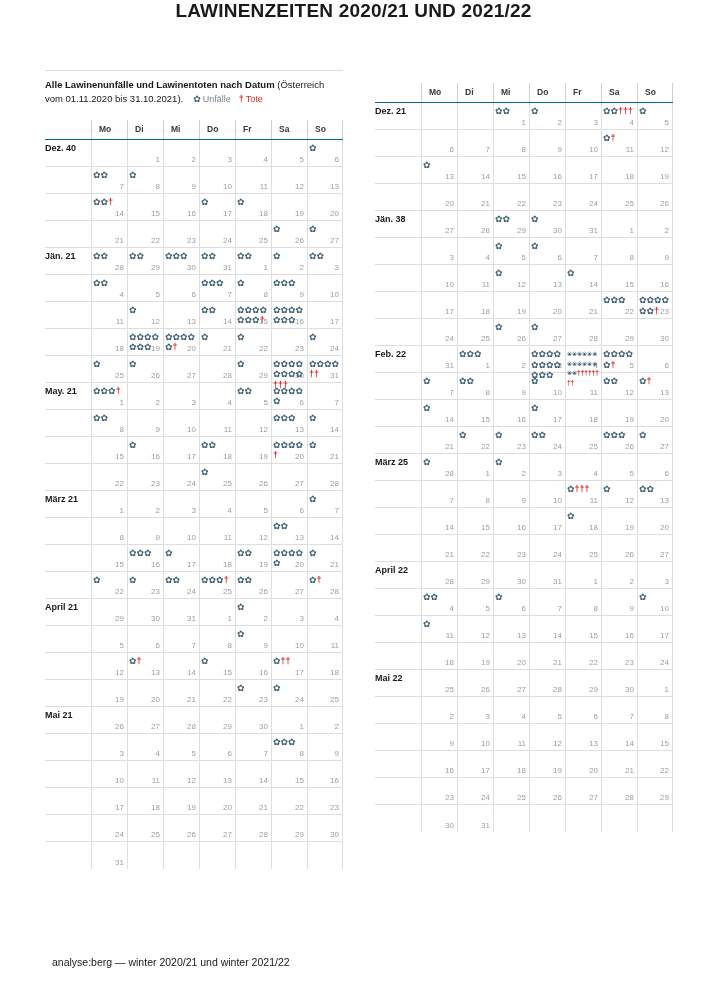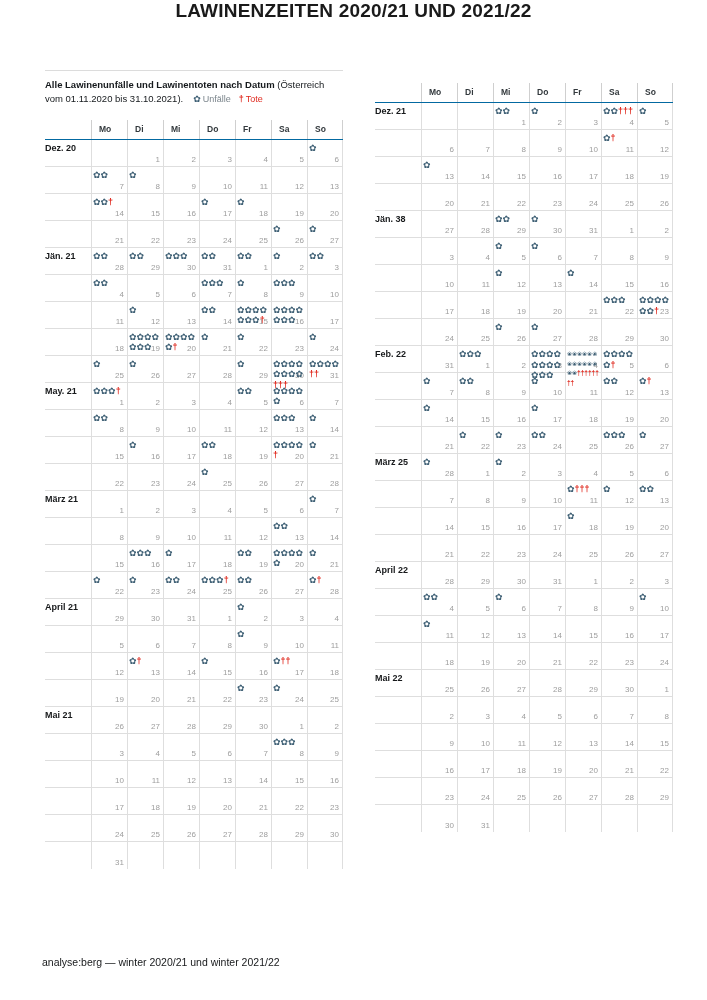--- a/index.html
+++ b/index.html
@@ -24,21 +24,21 @@
   .month-label{width:46px;flex:0 0 46px;font-size:9px;font-weight:700;color:#17191b;padding-top:3px;box-sizing:border-box;}
   .day-cell{width:36px;flex:0 0 36px;border-left:1px solid #dedede;box-sizing:border-box;position:relative;}
   .day-cell:last-child{border-right:1px solid #dedede;}
   .day-num{position:absolute;right:3px;bottom:2px;font-size:8px;color:#9d9d9d;}
   .syms{position:absolute;top:2px;left:1px;right:1px;line-height:8.5px;letter-spacing:0;word-break:break-all;z-index:1;}
   .f{color:#3f6075;font-size:9px;}
   .t{color:#e02b20;font-size:9px;font-weight:700;}
   .syms.small{line-height:6.5px;}
   .syms.small .f{font-size:6px;}
   .syms.small .t{font-size:6.5px;}
-  .footer{position:absolute;left:42px;top:956px;font-size:10.5px;color:#17191b;}
+  .footer{position:absolute;left:52px;top:956px;font-size:10.5px;color:#17191b;}
 </style>
 </head>
 <body>
 
 <div class="title">LAWINENZEITEN 2020/21 UND 2021/22</div>
 
 <div class="panels">
 
   <div class="panel">
     <div class="panel-heading">
@@ -49,21 +49,21 @@
           <div class="wd-spacer"></div>
           <div class="wd-cell">Mo</div>
           <div class="wd-cell">Di</div>
           <div class="wd-cell">Mi</div>
           <div class="wd-cell">Do</div>
           <div class="wd-cell">Fr</div>
           <div class="wd-cell">Sa</div>
           <div class="wd-cell">So</div>
         </div>
         <div class="week-row">
-          <div class="month-label">Dez. 20</div>
+          <div class="month-label">Dez. 40</div>
           <div class="day-cell"></div>
           <div class="day-cell">
             <span class="day-num">1</span>
           </div>
           <div class="day-cell">
             <span class="day-num">2</span>
           </div>
           <div class="day-cell">
             <span class="day-num">3</span>
           </div>

